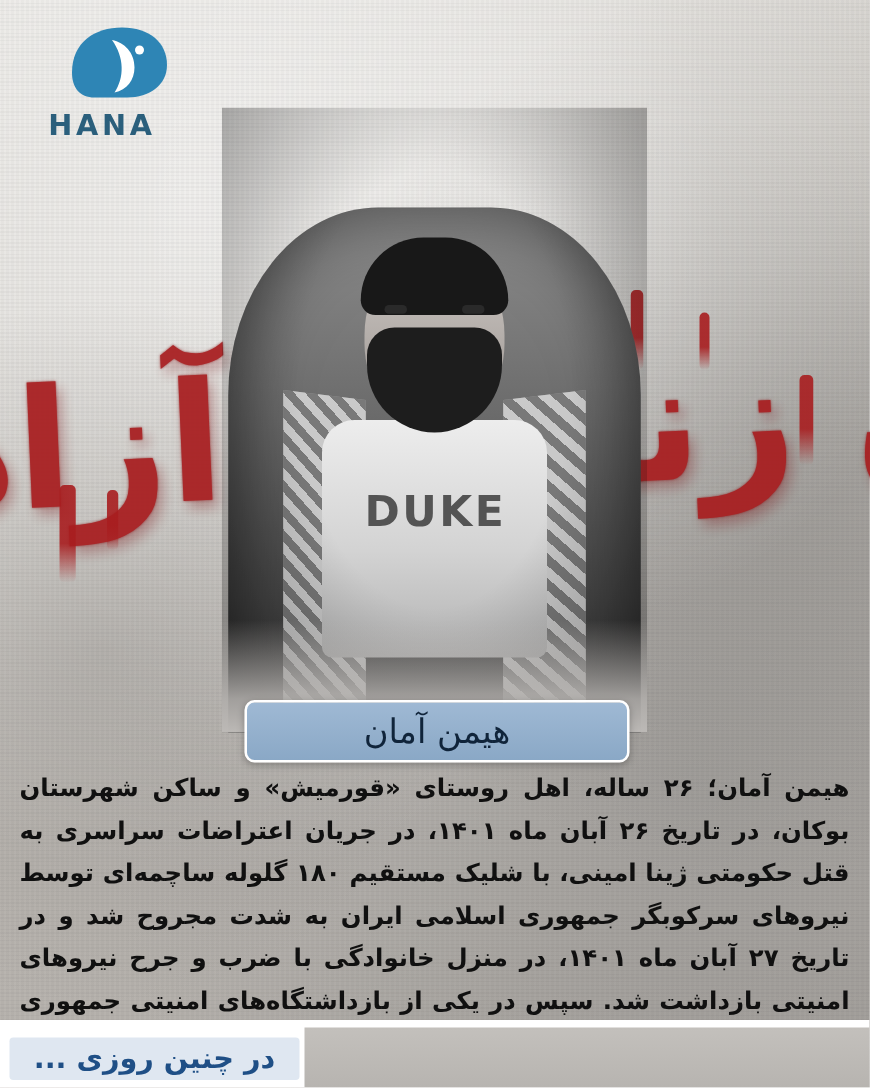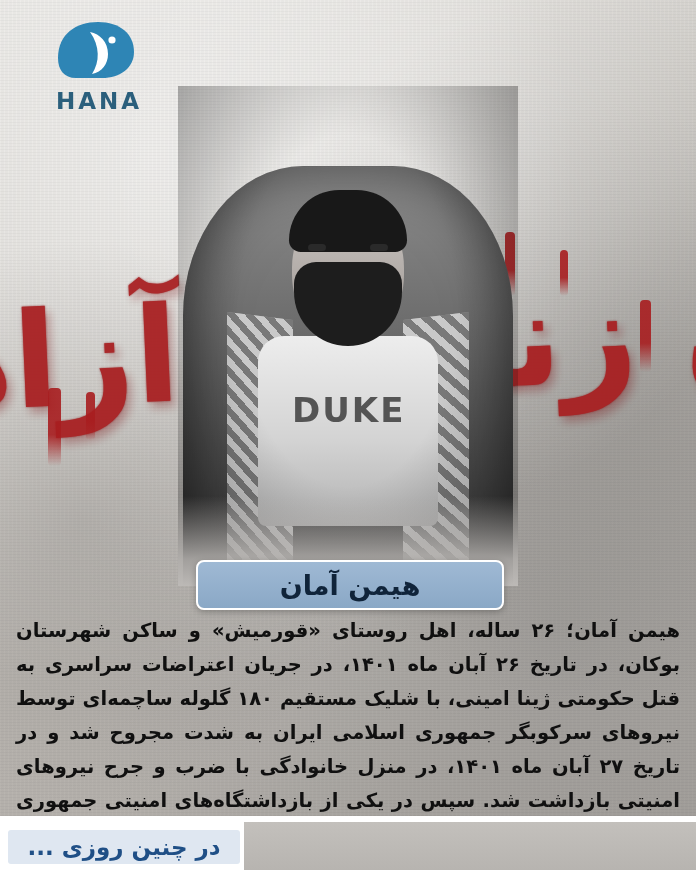--- a/index.html
+++ b/index.html
@@ -99,21 +99,21 @@
     height: 64px;
     position: relative;
   }
   .logo-text {
     margin-top: 6px;
     color: #2b5f7c;
     font-size: 23px;
     font-weight: 700;
     letter-spacing: 3px;
     direction: ltr;
-    text-align: right;
+    text-align: center;
   }
 
   
   .portrait {
     position: absolute;
     left: 178px;
     top: 86px;
     width: 340px;
     height: 500px;
     z-index: 4;
@@ -233,21 +233,21 @@
     border-radius: 8px;
     display: flex;
     align-items: center;
     justify-content: center;
     z-index: 7;
     box-shadow: 0 2px 6px rgba(0,0,0,.25);
   }
   .nameplate span {
     color: #10243a;
     font-size: 27px;
-    font-weight: 700;
+    font-weight: 400;
   }
 
   
   .body-text {
     position: absolute;
     left: 16px;
     right: 16px;
     top: 614px;
     z-index: 7;
     color: #101010;

